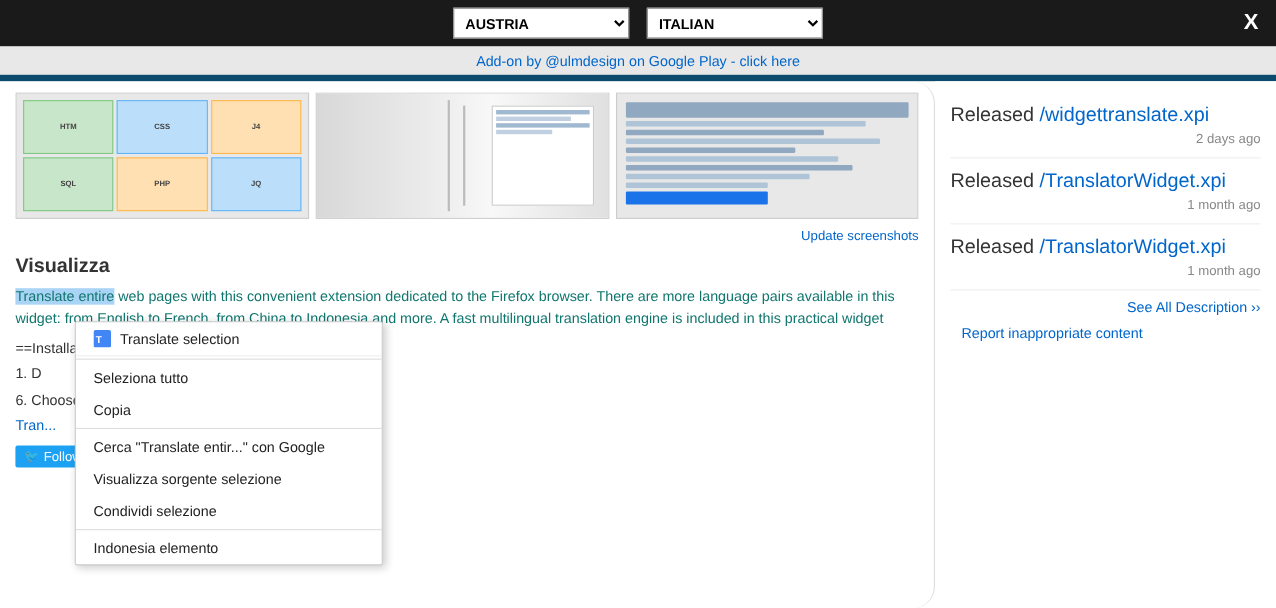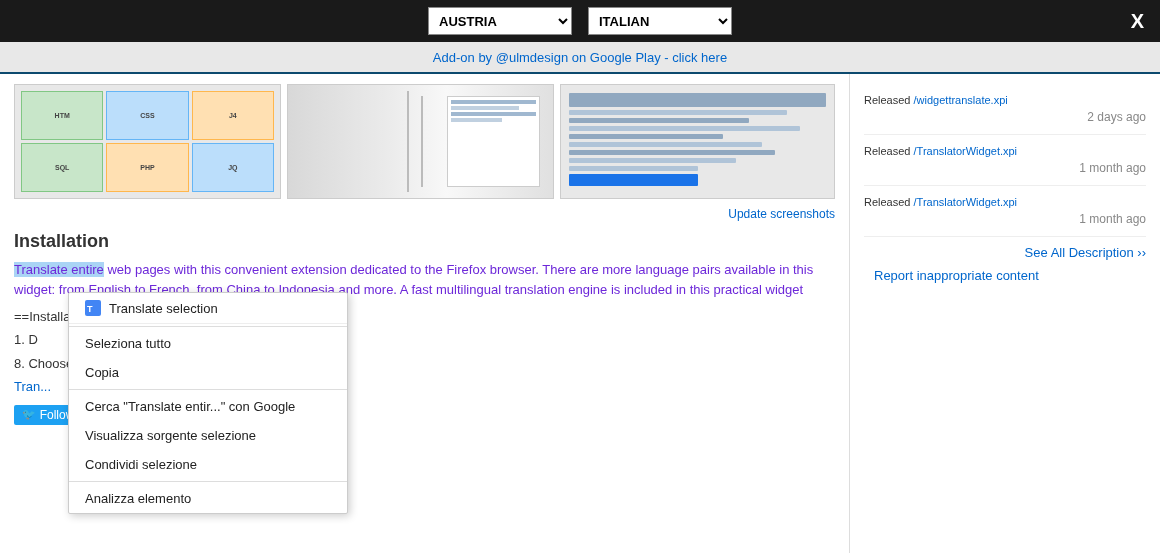--- a/index.html
+++ b/index.html
@@ -20,21 +20,21 @@
       display: flex;
       align-items: center;
       justify-content: center;
       gap: 16px;
       padding: 0 20px;
       position: relative;
     }
 
     .top-bar select {
       height: 28px;
-      width: 144px;
+      width: 160px;
       font-size: 13px;
       font-weight: bold;
       border: 1px solid #888;
       background: white;
       padding: 0 6px;
       cursor: pointer;
     }
 
     .close-x {
       position: absolute;
@@ -43,21 +43,21 @@
       transform: translateY(-50%);
       color: white;
       font-size: 20px;
       font-weight: bold;
       cursor: pointer;
     }
 
     
     .addon-bar {
       background: #e8e8e8;
-      border-bottom: 2px solid #0c4a6e;
+      border-bottom: 6px solid #0c4a6e;
       height: 32px;
       display: flex;
       align-items: center;
       justify-content: center;
     }
 
     .addon-bar a {
       color: #0066cc;
       text-decoration: none;
       font-size: 13px;
@@ -70,20 +70,21 @@
       background: white;
     }
 
     
     .left-panel {
       flex: 1;
       padding: 10px 14px;
       border-right: 1px solid #ddd;
       overflow: hidden;
       position: relative;
+      border-radius: 20px;
     }
 
     
     .screenshots-row {
       display: flex;
       gap: 6px;
       margin-bottom: 8px;
       height: 115px;
       overflow: hidden;
     }
@@ -136,21 +137,21 @@
 
     .description-title {
       font-size: 18px;
       font-weight: bold;
       color: #333;
       margin-bottom: 8px;
     }
 
     .description-text {
       font-size: 13px;
-      color: #6d28d9;
+      color: #0f766e;
       line-height: 1.5;
       margin-bottom: 6px;
     }
 
     .highlighted {
       background: #aad4f5;
       cursor: default;
     }
 
     .install-steps {
@@ -184,21 +185,21 @@
       background: white;
       flex-shrink: 0;
     }
 
     .activity-item {
       border-bottom: 1px solid #eee;
       padding: 10px 0;
     }
 
     .activity-item .release-text {
-      font-size: 11px;
+      font-size: 18px;
       color: #333;
     }
 
     .activity-item .release-text a {
       color: #0066cc;
       text-decoration: none;
     }
 
     .activity-item .time-ago {
       text-align: right;
@@ -360,31 +361,31 @@
           <div style="height:12px;background:#1a73e8;border-radius:1px;width:50%;"></div>
         </div>
       </div>
 
     </div>
 
     
     <div class="update-screenshots">Update screenshots</div>
 
     
-    <div class="description-title">Installation</div>
+    <div class="description-title">Visualizza</div>
 
     <div class="description-text">
       <span class="highlighted">Translate entire</span><span> web pages with this convenient extension dedicated to the Firefox browser. There are more language pairs available in this widget: from English to French, from China to Indonesia and more. A fast multilingual translation engine is included in this practical widget</span>
     </div>
 
     <div class="install-steps">
       <div>==Installation==</div>
       <div>1. D</div>
       <div>
-        <span>8. C</span><span>hoose the languages to translate web pages</span>
+        <span>6. C</span><span>hoose the languages to translate web pages</span>
       </div>
       <a href="#">Tran...</a>
     </div>
 
     <div class="twitter-follow">
       <span style="font-size:11px;">🐦</span>
       <span>Follow @ulmdesign</span>
     </div>
 
     
@@ -420,21 +421,21 @@
         <span>Visualizza sorgente selezione</span>
       </div>
 
       <div class="context-menu-item">
         <span>Condividi selezione</span>
       </div>
 
       <div class="separator"></div>
 
       <div class="context-menu-item">
-        <span>Analizza elemento</span>
+        <span>Indonesia elemento</span>
       </div>
 
     </div>
 
   </div>
 
   <div class="right-panel">
 
     <div class="activity-item">
       <div class="release-text">

